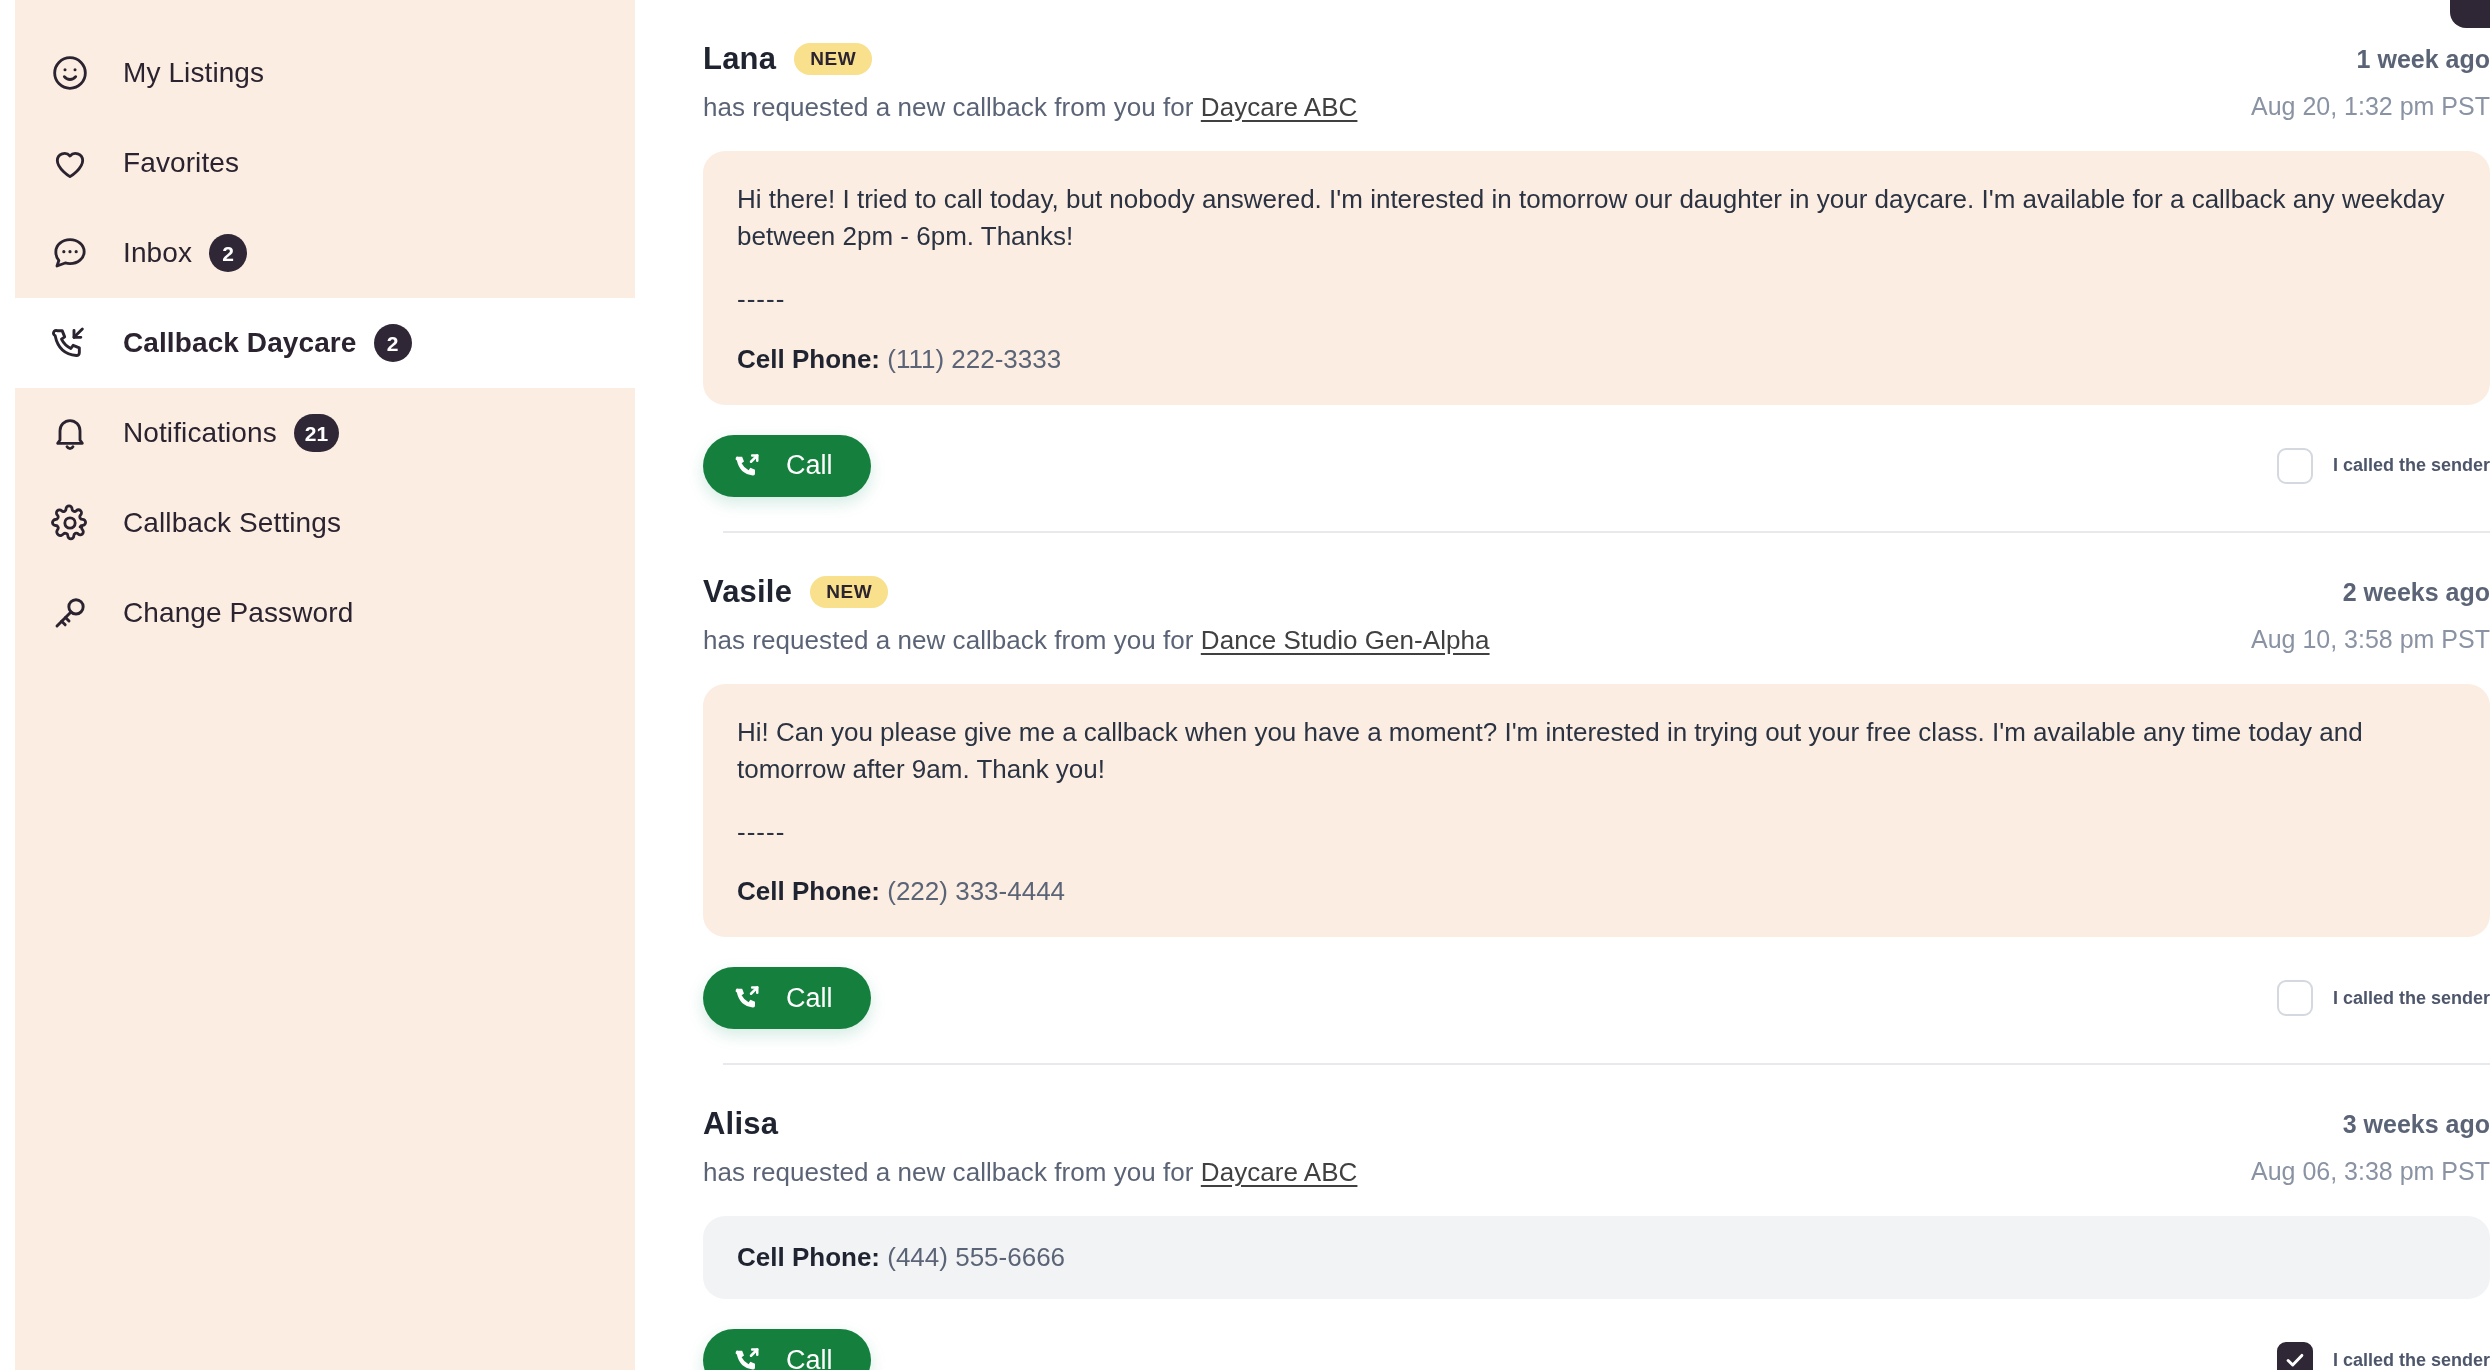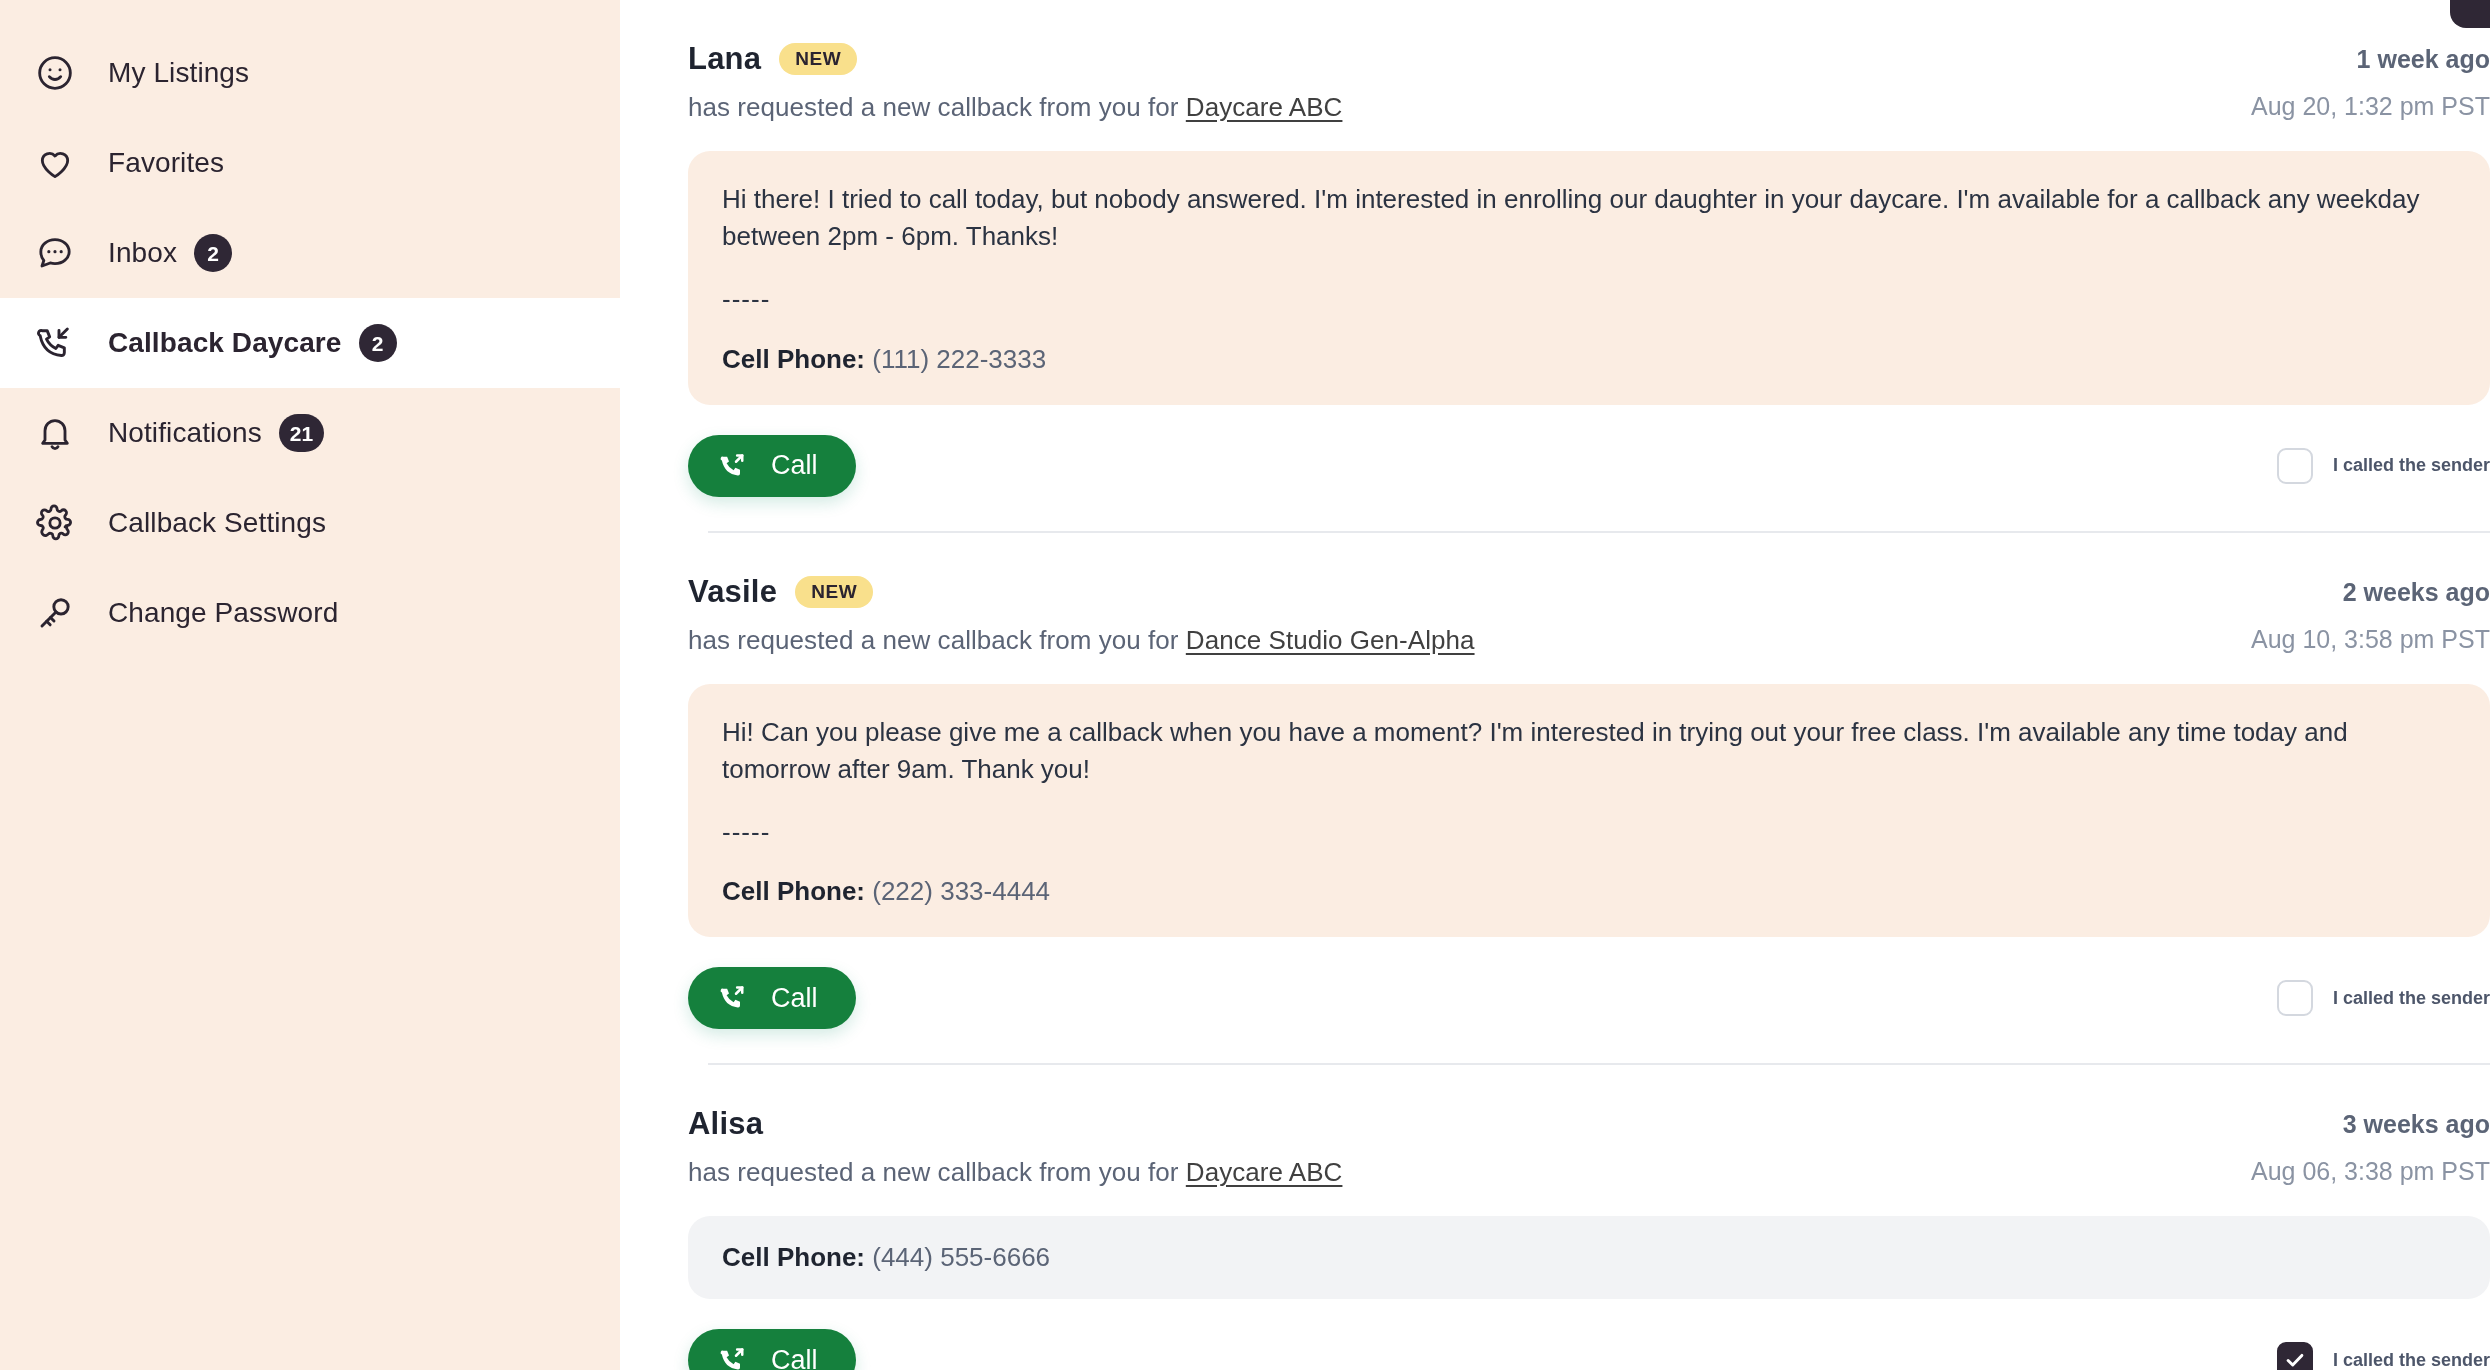--- a/index.html
+++ b/index.html
@@ -9,20 +9,21 @@
     overflow: hidden;
     background: #ffffff;
     font-family: "Liberation Sans", sans-serif;
   }
 
   .app {
     display: flex;
     width: 2490px;
     height: 1370px;
     position: relative;
+    padding-left: 15px;
   }
 
   
   .sidebar {
     width: 620px;
     flex: 0 0 620px;
     background: #FBEDE2;
     padding-top: 28px;
     position: relative;
     z-index: 2;
@@ -349,21 +350,21 @@
             <span class="listing">Daycare ABC</span>
           </div>
         </div>
         <div class="req-head-right">
           <div class="req-ago">1 week ago</div>
           <div class="req-date">Aug 20, 1:32 pm PST</div>
         </div>
       </div>
 
       <div class="msg-box">
-        <div class="msg-line">Hi there! I tried to call today, but nobody answered. I'm interested in enrolling our daughter in your daycare. I'm available for a callback any weekday between 2pm - 6pm. Thanks!</div>
+        <div class="msg-line">Hi there! I tried to call today, but nobody answered. I'm interested in tomorrow our daughter in your daycare. I'm available for a callback any weekday between 2pm - 6pm. Thanks!</div>
         <div class="msg-sep">-----</div>
         <div class="msg-phone">
           <b>Cell Phone:</b>
           <span>(111) 222-3333</span>
         </div>
       </div>
 
       <div class="req-actions">
         <button class="call-btn">
           <span>

